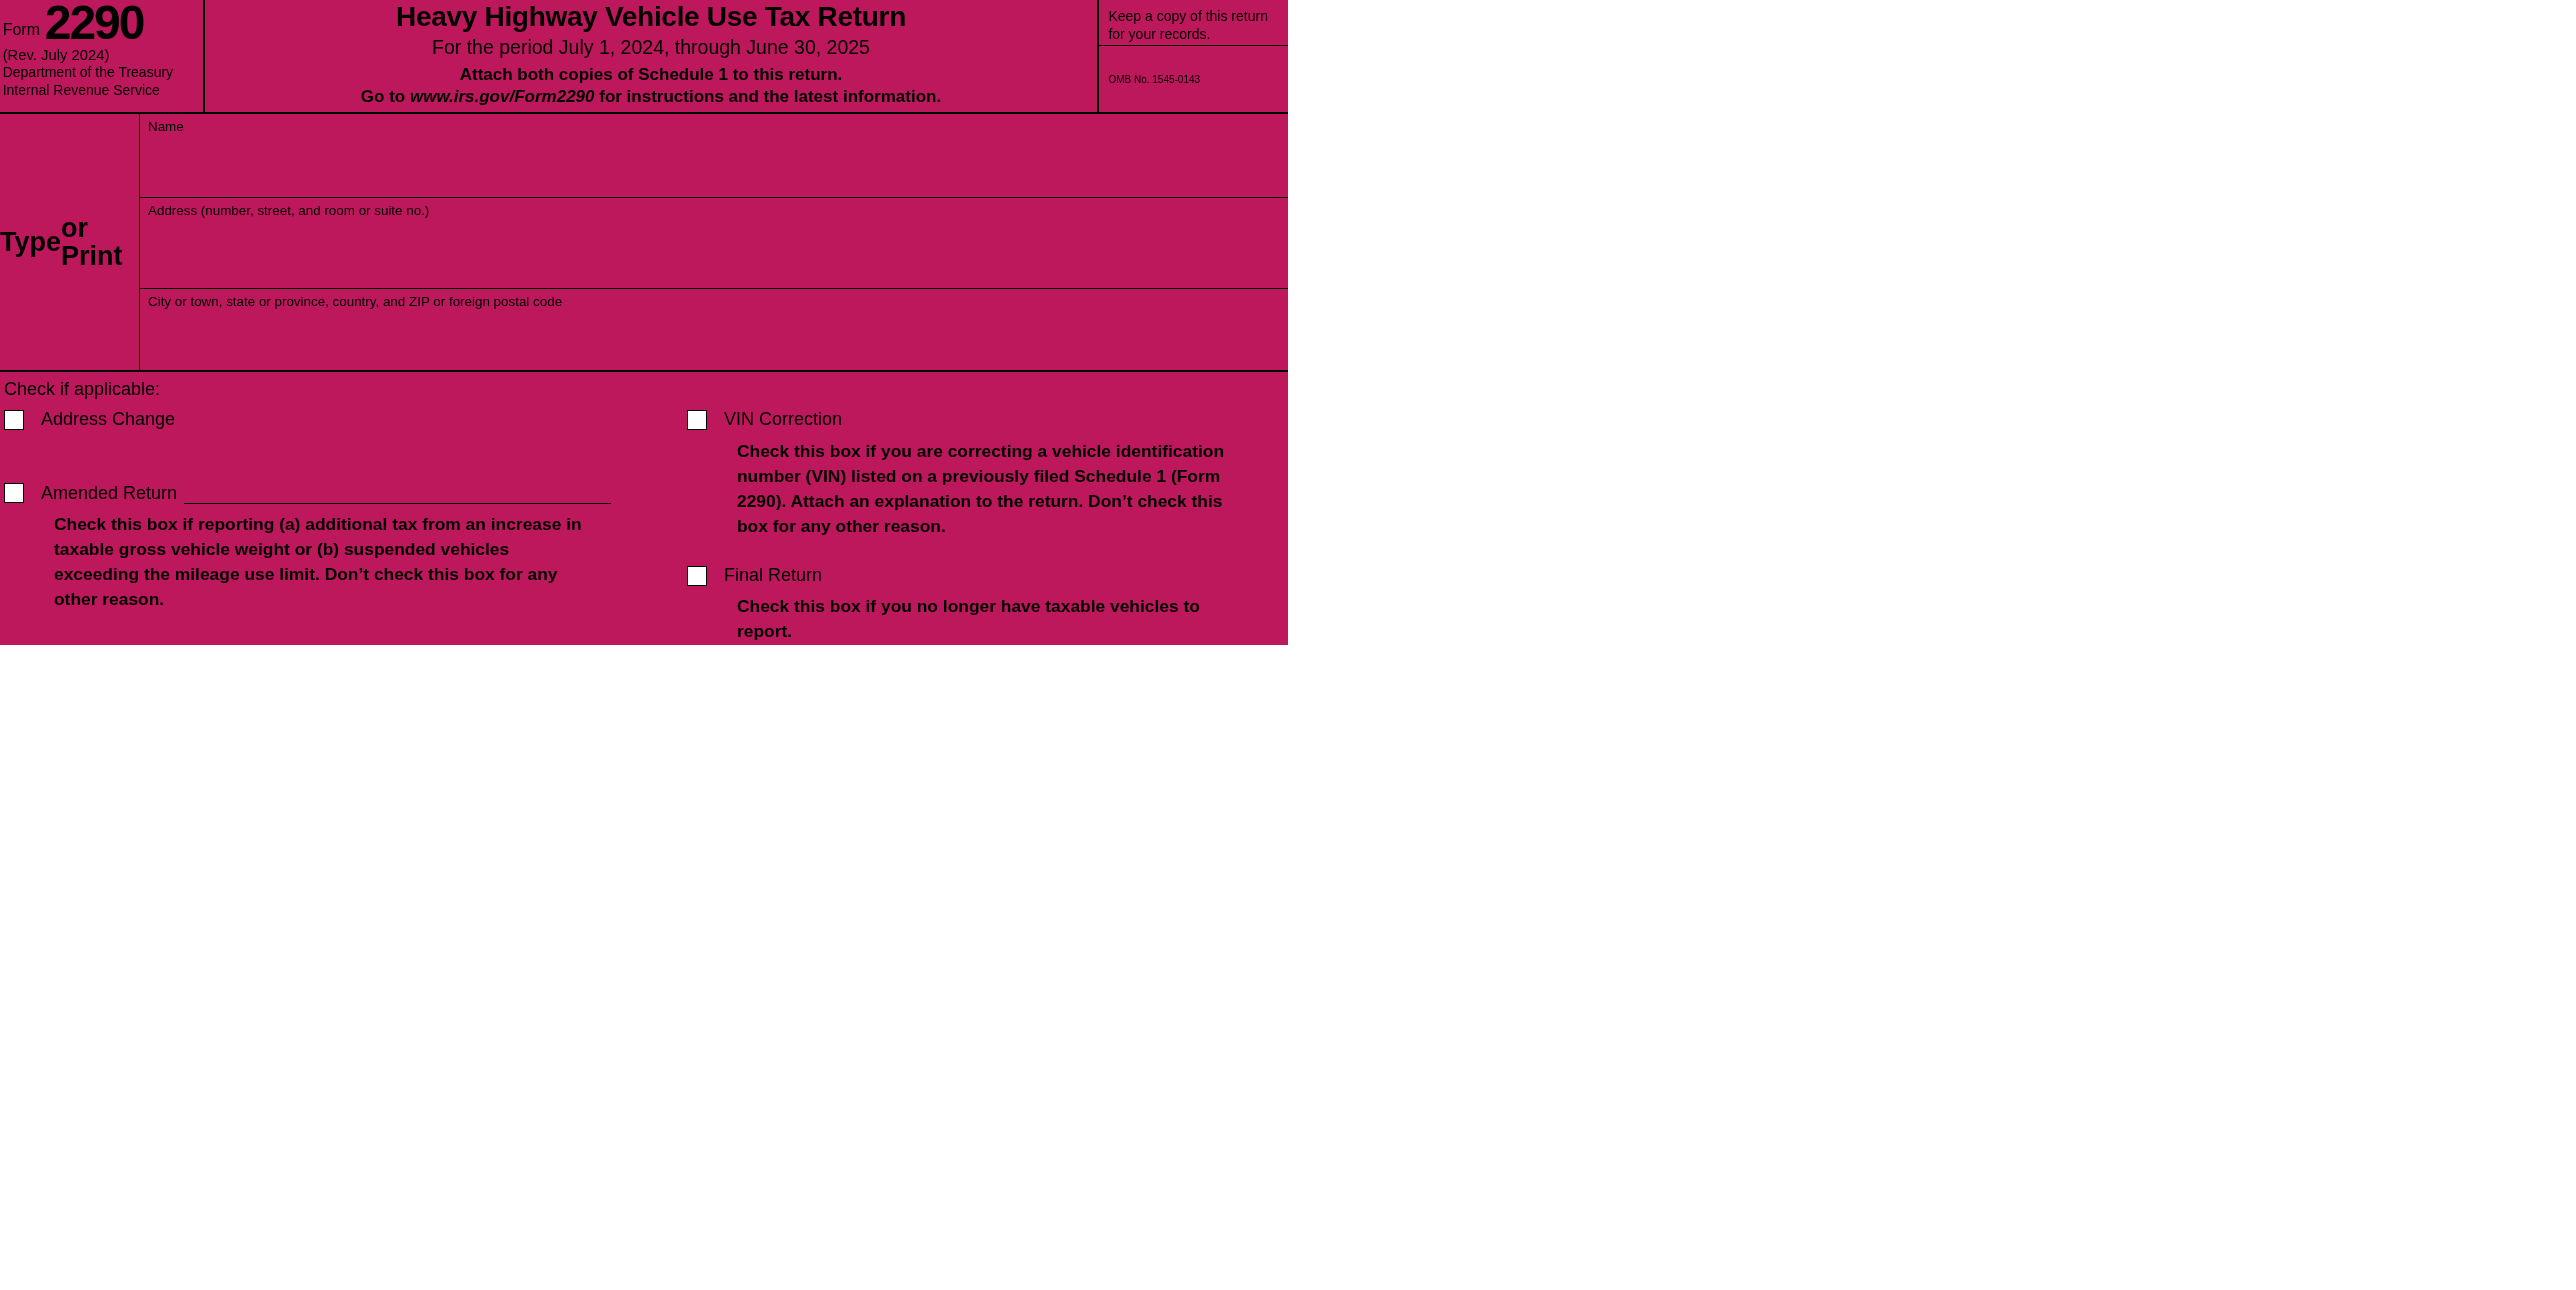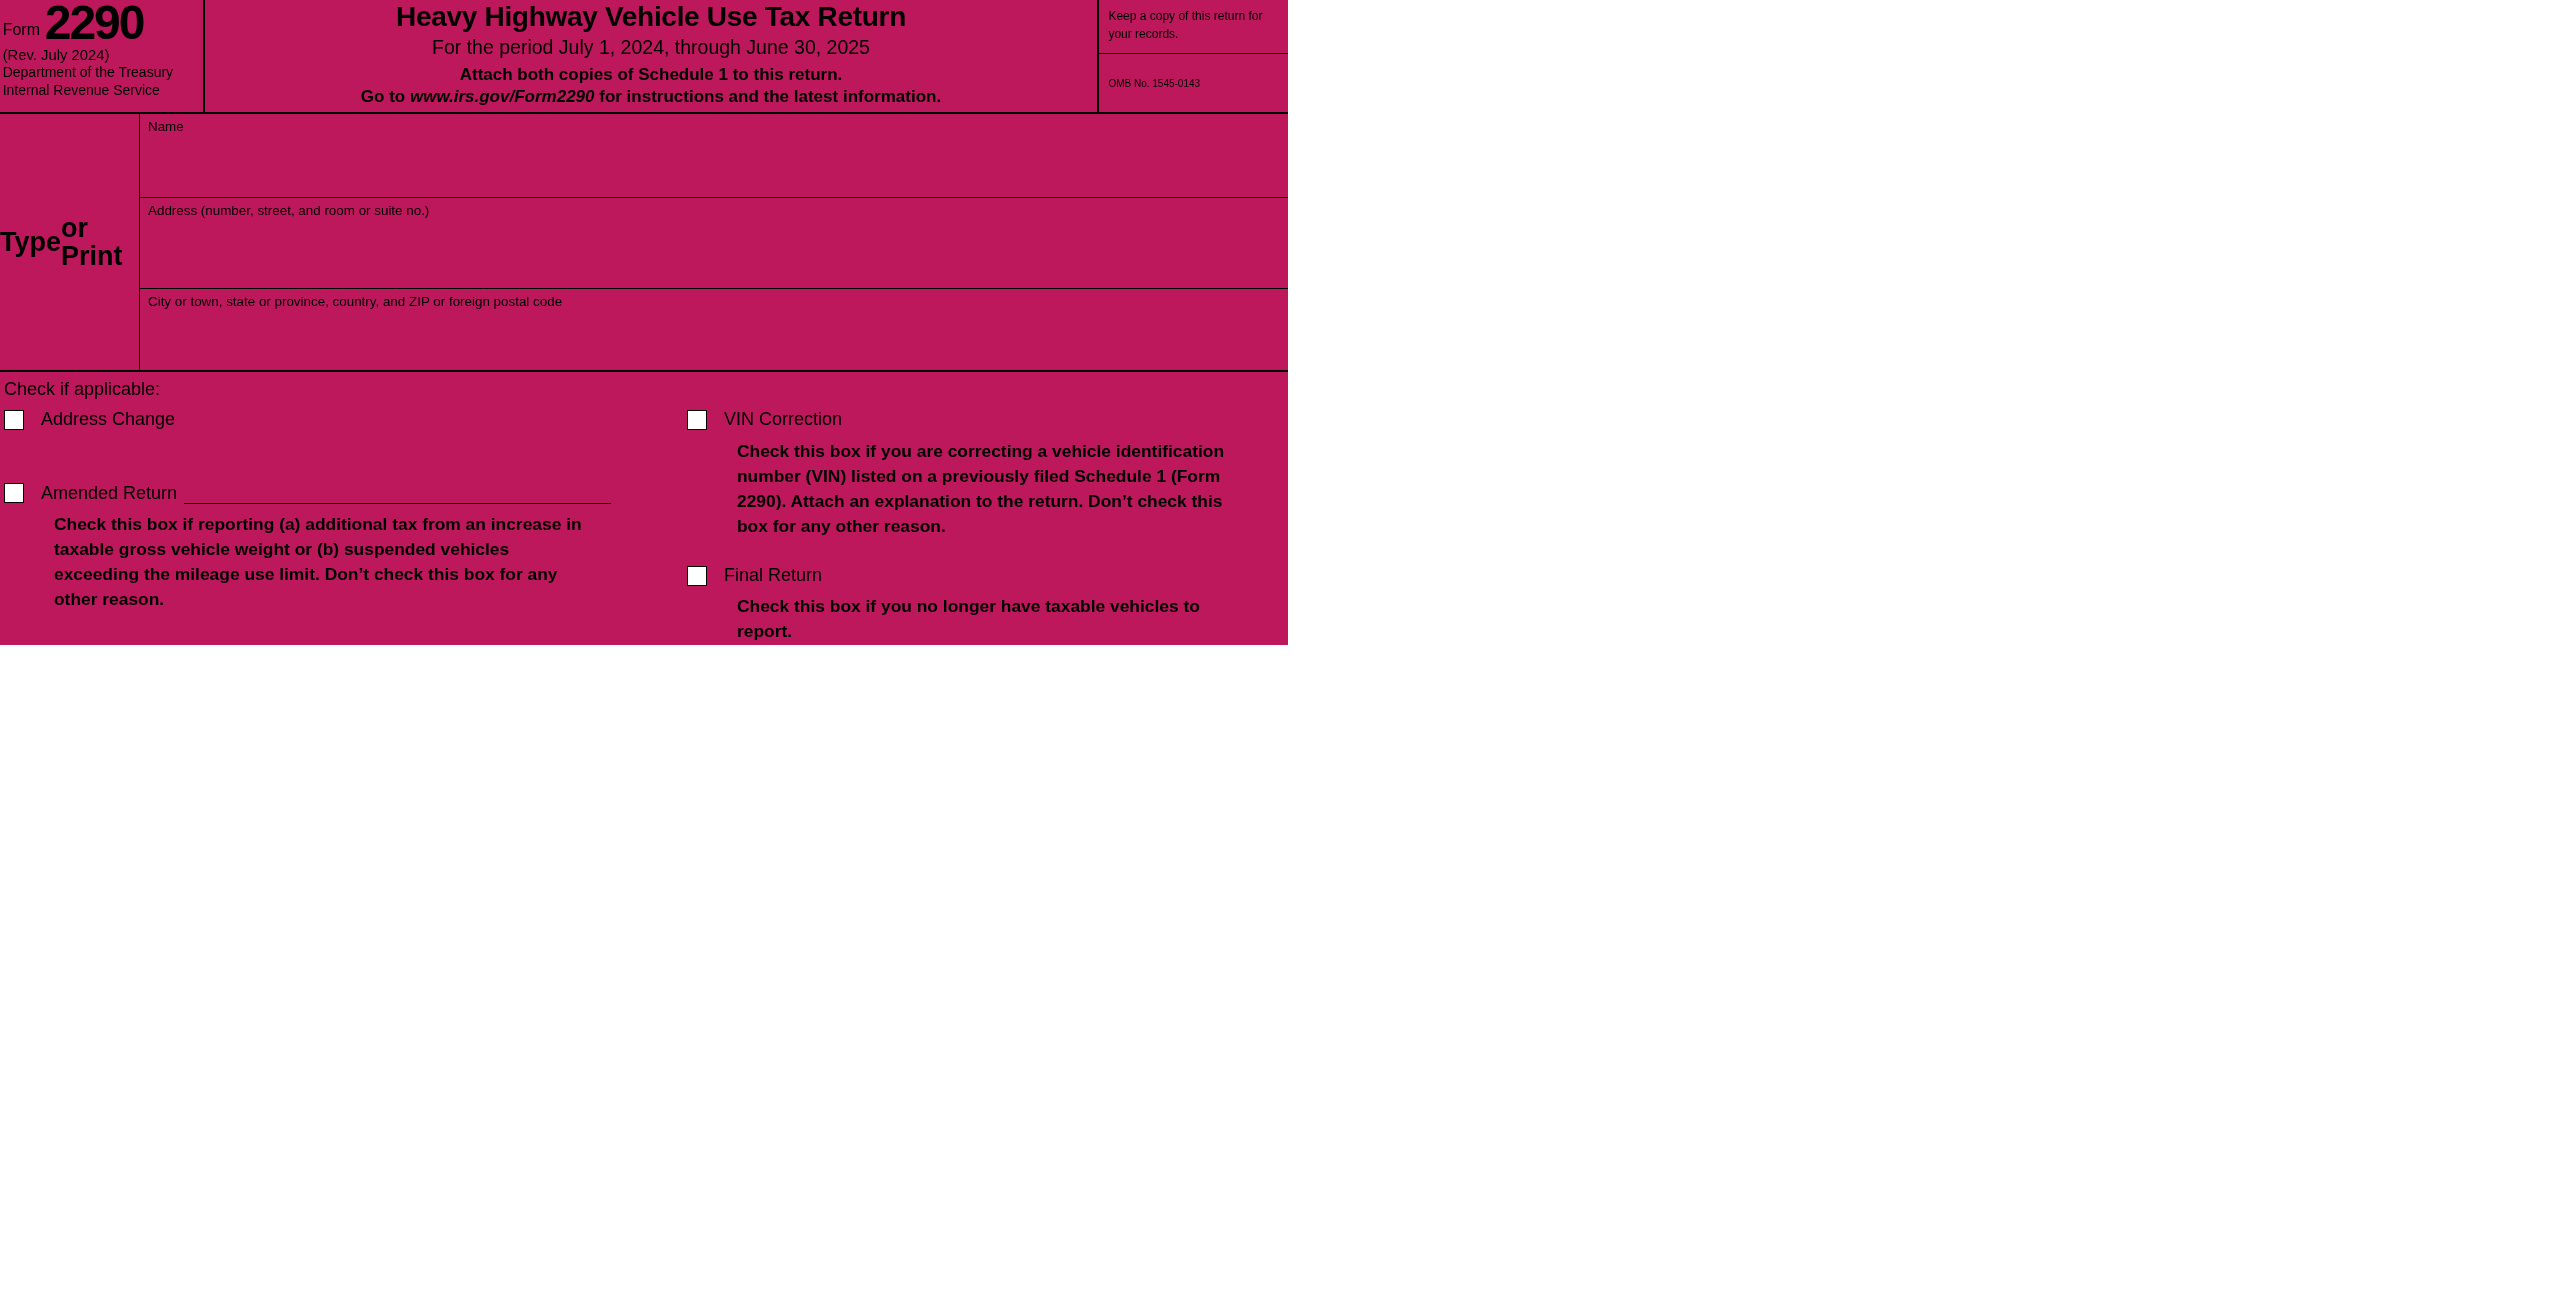--- a/index.html
+++ b/index.html
@@ -22,21 +22,21 @@
   .dept-line { font-size:14px; line-height:18px; }
 
   .header-center { flex:1; display:flex; flex-direction:column; align-items:center; padding-top:1.3px; }
   .form-title { font-size:28px; font-weight:bold; line-height:31px; letter-spacing:-0.3px; }
   .period-line { font-size:19.5px; margin-top:4px; }
   .attach-line { font-size:17px; font-weight:bold; margin-top:6px; }
   .goto-line { font-size:17px; font-weight:bold; margin-top:2px; }
   .goto-line .url { font-style:italic; }
 
   .header-right { width:191px; border-left:2px solid #000; display:flex; flex-direction:column; }
-  .keep-copy { height:54px; padding:6.7px 8px 0 9.4px; font-size:12px; line-height:18px; border-bottom:1.3px solid #000; }
+  .keep-copy { height:46px; padding:6.7px 8px 0 9.4px; font-size:14px; line-height:18px; border-bottom:1.3px solid #000; }
   .omb { flex:1; display:flex; align-items:center; padding:0 8px 0 9.4px; font-size:10px; }
 
   
   .type-print { display:flex; height:258px; border-bottom:2.7px solid #000; }
   .tp-label { width:140px; border-right:1.3px solid #000; display:flex; flex-direction:row;
               justify-content:flex-start; align-items:center; font-size:27px; font-weight:bold; line-height:28px; }
   .tp-fields { flex:1; display:flex; flex-direction:column; }
   .field-label { font-size:13.4px; }
   .name-row { height:83px; display:flex; }
   .name-cell { flex:1; padding:5.4px 8px; }

